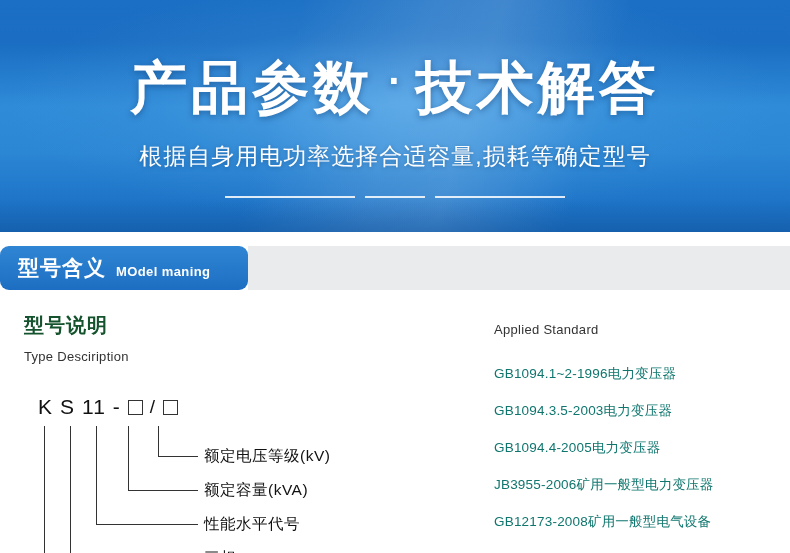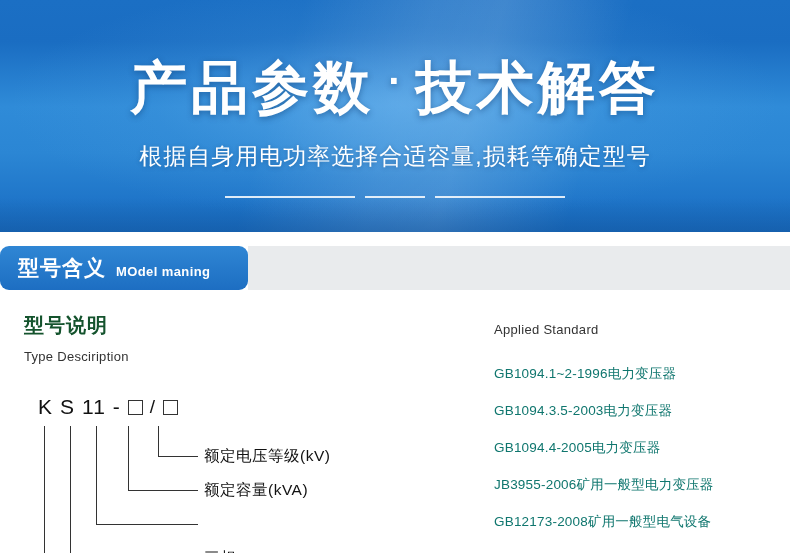--- a/index.html
+++ b/index.html
@@ -270,20 +270,21 @@
       <span class="lead-v" style="left:72px;  top:0;  height:98px;"></span>
       <span class="lead-v" style="left:104px; top:0;  height:64px;"></span>
       <span class="lead-v" style="left:134px; top:0;  height:30px;"></span>
 
       <span class="lead-h" style="left:134px; top:30px;  width:40px;"></span>
       <span class="lead-h" style="left:104px; top:64px;  width:70px;"></span>
       <span class="lead-h" style="left:72px;  top:98px;  width:102px;"></span>
 
       <span class="lead-label" style="left:180px; top:54px;">额定容量(kVA)</span>
       <span class="lead-label" style="left:180px; top:20px;">额定电压等级(kV)</span>
+      <span class="lead-label" style="left:180px; top:88px;">性能水平代号</span>
       <span class="lead-label" style="left:180px; top:122px;">三相</span>
 
     </div>
   </div>
 
   <div class="col-right">
     <div class="col-title-en">Applied Standard</div>
 
     <div class="std-list">
       <div class="std-item">GB1094.1~2-1996电力变压器</div>

